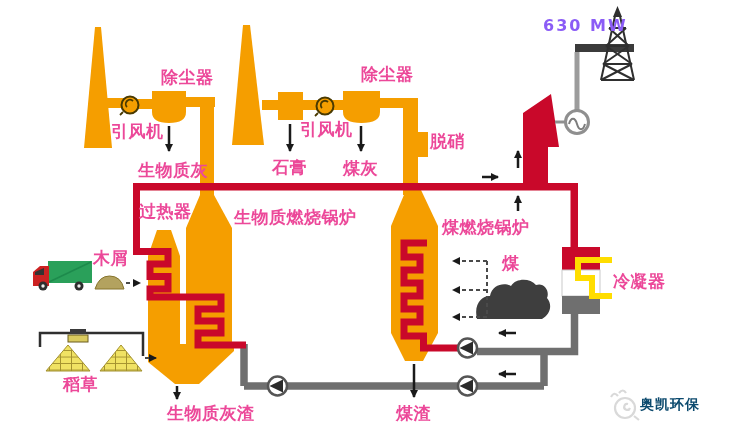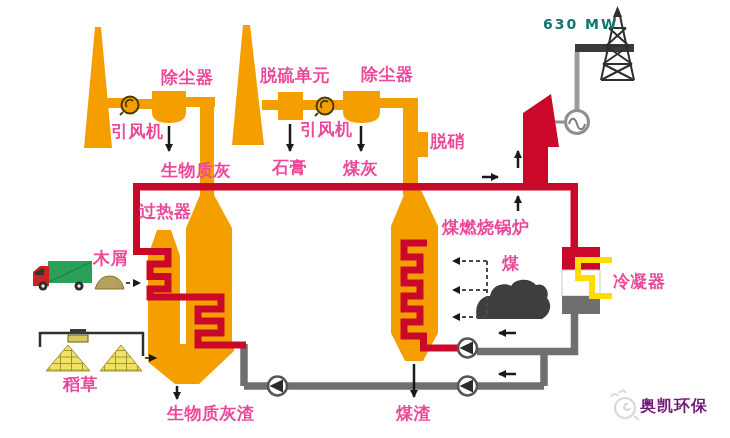--- a/index.html
+++ b/index.html
@@ -5,22 +5,22 @@
   html,body{margin:0;padding:0;background:#fff;}
   .stage{
     position:relative;width:730px;height:438px;background:#ffffff;overflow:hidden;
     font-family:"DejaVu Sans","Liberation Sans",sans-serif;
   }
   .stage svg{position:absolute;left:0;top:0;}
   .lbl{
     position:absolute;white-space:nowrap;color:#ec4899;font-weight:700;
     font-size:17px;line-height:1.1;letter-spacing:0.5px;
   }
-  .lbl.mw{font-size:14px;letter-spacing:2px;color:#0f766e;}
-  .lbl.watermark{color:#701a75;font-size:16px;letter-spacing:1px;}
+  .lbl.mw{font-size:16px;letter-spacing:2px;color:#8b5cf6;}
+  .lbl.watermark{color:#0c4a6e;font-size:14px;letter-spacing:1px;}
 </style>
 </head>
 <body>
 
 <div class="stage">
   <svg width="730" height="438" viewBox="0 0 730 438">
     <defs>
       <marker id="ah" markerUnits="userSpaceOnUse" markerWidth="10" markerHeight="10" refX="7" refY="4" orient="auto">
         <path d="M0,0 L8,4 L0,8 Z" fill="#1a1a1a"></path>
       </marker>
@@ -158,29 +158,29 @@
 
     <g stroke="#d9d9d9" stroke-width="2.2" fill="none">
       <circle cx="625" cy="408" r="10"></circle>
       <path d="M628,404 a3,3 0 1 0 2,4"></path>
       <path d="M611,397 q3,-6 7,-1 M619,393 q4,-5 7,0 M634,416 l5,4"></path>
     </g>
   </svg>
 
   <div class="lbl" style="left:161px;top:68px;">除尘器</div>
   <div class="lbl" style="left:111px;top:122px;">引风机</div>
-  <div class="lbl" style="left:138px;top:161px;margin-left:23px;">生物质灰</div>
-  <div class="lbl" style="left:260px;top:66px;">脱硫单元</div>
+  <div class="lbl" style="left:138px;top:161px;">生物质灰</div>
   <div class="lbl" style="left:300px;top:120px;">引风机</div>
   <div class="lbl" style="left:361px;top:65px;">除尘器</div>
   <div class="lbl" style="left:272px;top:158px;">石膏</div>
   <div class="lbl" style="left:343px;top:159px;">煤灰</div>
   <div class="lbl" style="left:430px;top:132px;">脱硝</div>
   <div class="lbl mw" style="left:543px;top:17px;">630 MW</div>
   <div class="lbl" style="left:139px;top:202px;">过热器</div>
+  <div class="lbl" style="left:234px;top:208px;">生物质燃烧锅炉</div>
   <div class="lbl" style="left:442px;top:218px;">煤燃烧锅炉</div>
   <div class="lbl" style="left:93px;top:249px;">木屑</div>
   <div class="lbl" style="left:502px;top:254px;">煤</div>
   <div class="lbl" style="left:613px;top:272px;">冷凝器</div>
   <div class="lbl" style="left:63px;top:375px;">稻草</div>
   <div class="lbl" style="left:167px;top:404px;">生物质灰渣</div>
   <div class="lbl" style="left:396px;top:404px;text-align:right;">煤渣</div>
   <div class="lbl watermark" style="left:640px;top:397px;">奥凯环保</div>
 </div>
 

